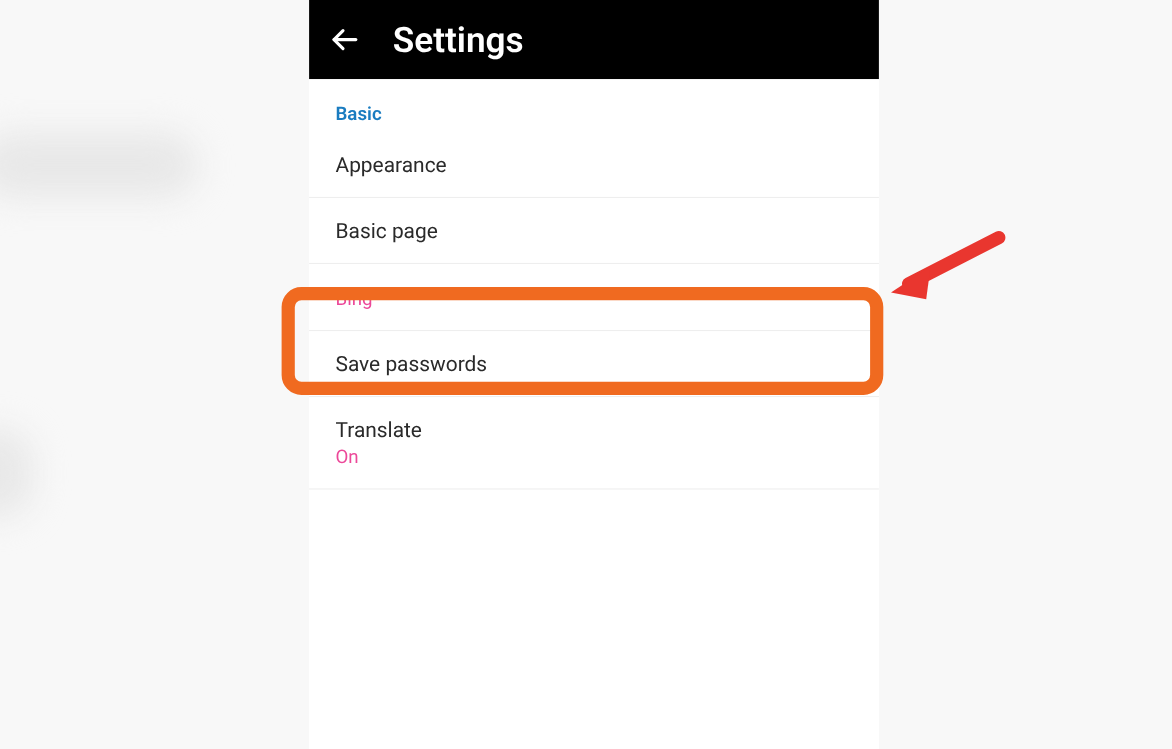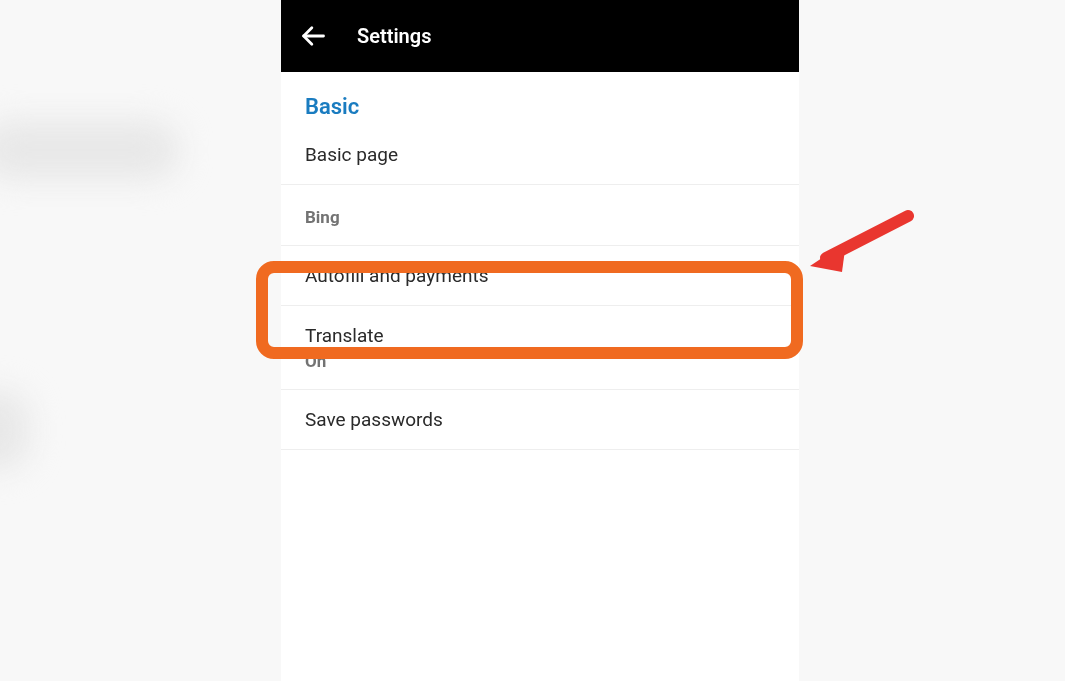--- a/index.html
+++ b/index.html
@@ -46,47 +46,47 @@
       align-items: center;
       padding: 0 18px;
     }
     .back-icon {
       width: 28px;
       height: 28px;
       cursor: pointer;
     }
     .app-title {
       color: #ffffff;
-      font-size: 20px;
+      font-size: 32px;
       font-weight: 600;
       margin-left: 30px;
     }
     .content {
       background: #ffffff;
     }
     .section-header {
       color: #1a7cc0;
-      font-size: 22px;
+      font-size: 17px;
       font-weight: 600;
       padding: 22px 24px 6px 24px;
     }
     .list-item {
       padding: 18px 24px;
       border-bottom: 1px solid #eeeeee;
       cursor: pointer;
     }
     .item-title {
       color: #2a2a2a;
       font-size: 19px;
       font-weight: 400;
     }
     .item-sub {
-      color: #737373;
+      color: #ec4899;
       font-size: 17px;
-      font-weight: 700;
+      font-weight: 400;
       margin-top: 4px;
     }
     .highlight-box {
       position: absolute;
       left: 256px;
       top: 261px;
       width: 547px;
       height: 98px;
       border: 12px solid #f06a20;
       border-radius: 18px;
@@ -112,40 +112,40 @@
       <line x1="21" y1="12" x2="4" y2="12"></line>
       <polyline points="11 5 4 12 11 19"></polyline>
     </svg>
     <div class="app-title">Settings</div>
   </div>
 
   <div class="content">
 
     <div class="section-header">Basic</div>
 
+    <div class="list-item">
+      <div class="item-title">Appearance</div>
+    </div>
 
     <div class="list-item">
       <div class="item-title">Basic page</div>
     </div>
 
     <div class="list-item">
       <div class="item-sub">Bing</div>
     </div>
 
+
     <div class="list-item">
-      <div class="item-title">Autofill and payments</div>
+      <div class="item-title">Save passwords</div>
     </div>
 
     <div class="list-item">
       <div class="item-title">Translate</div>
       <div class="item-sub">On</div>
-    </div>
-
-    <div class="list-item">
-      <div class="item-title">Save passwords</div>
     </div>
 
 
   </div>
 </div>
 
 <div class="highlight-box"></div>
 
 <svg class="arrow" width="110" height="70" viewBox="0 0 110 70">
   <path d="M 100 8 L 18 50" stroke="#e9362f" stroke-width="12" stroke-linecap="round" fill="none"></path>

